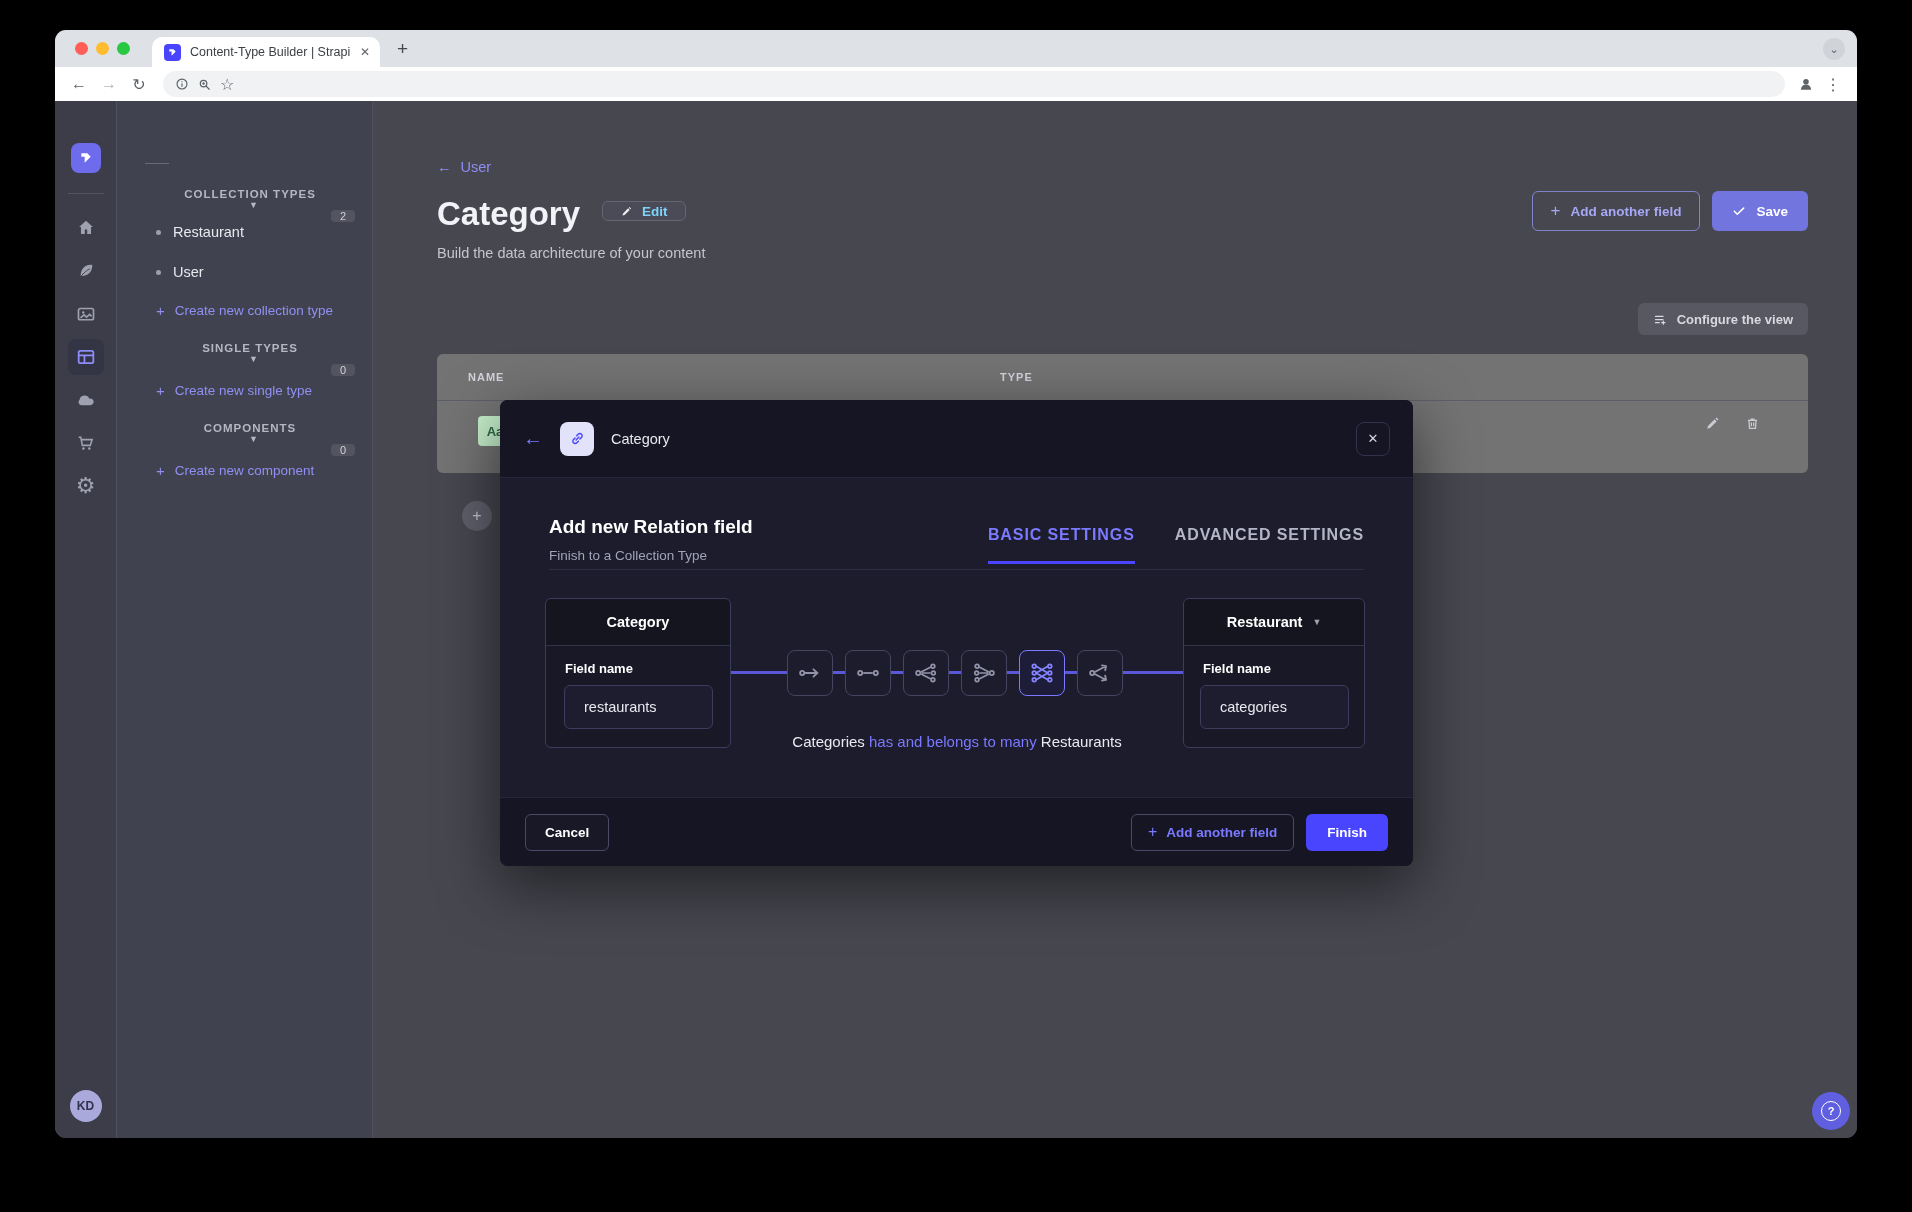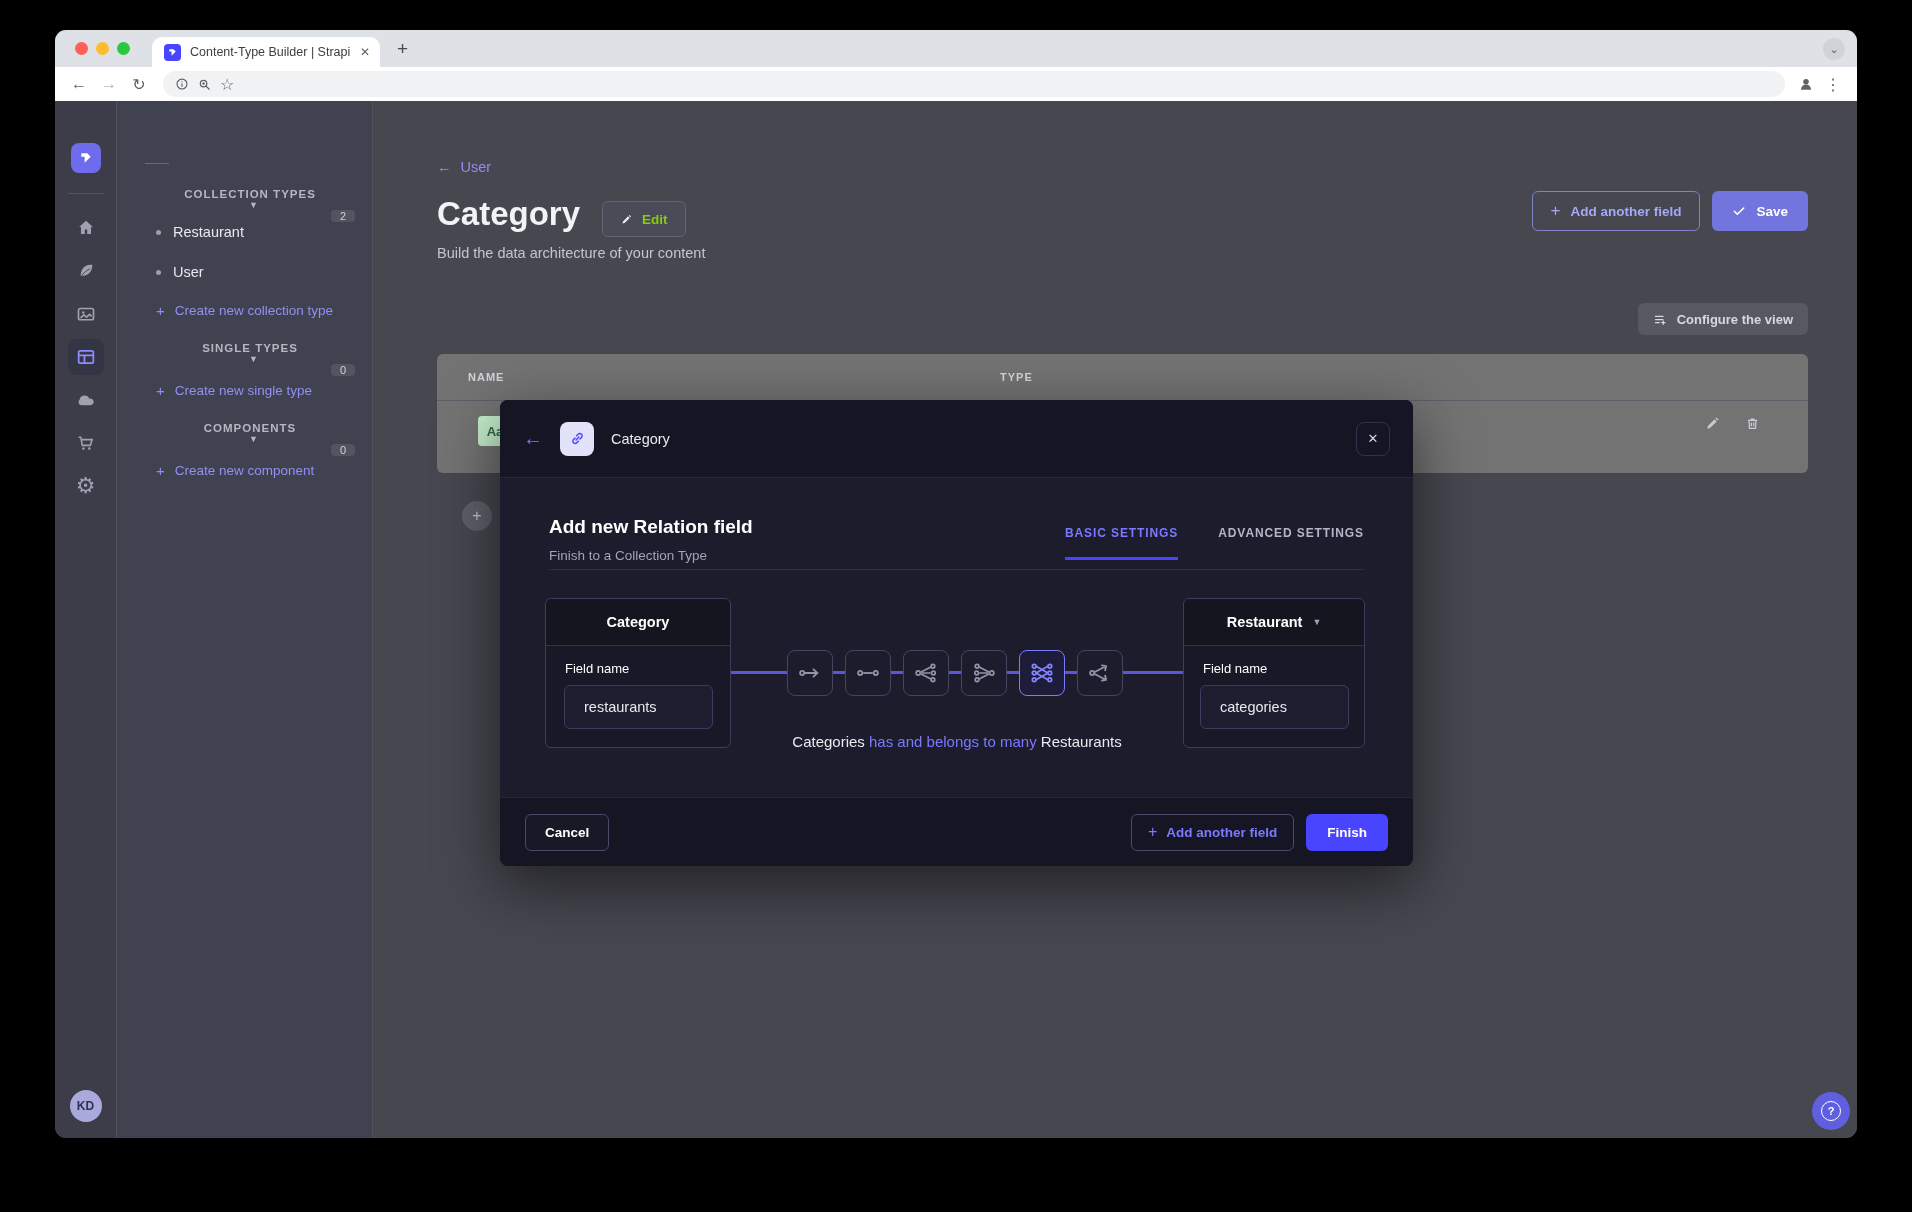--- a/index.html
+++ b/index.html
@@ -48,21 +48,21 @@
   .secbadge { margin-left:auto; min-width:24px; height:20px; border-radius:4px; background:#545460; color:#ced0d8; font-size:11px; display:flex; align-items:center; justify-content:center; padding:0 6px; }
   .sbitem { height:40px; display:flex; align-items:center; padding-left:11px; gap:12px; color:#e8e9ee; font-size:14.5px; }
   .dot { width:5px; height:5px; border-radius:50%; background:#9d9eab; }
   .sbcreate { height:36px; display:flex; align-items:center; padding-left:11px; gap:10px; color:#918ff2; font-size:13.5px; }
   .sbcreate .plus { font-size:15px; }
   .mt14 { margin-top:14px; } .mt6 { margin-top:6px; }
 
   .main { flex:1; position:relative; background:#46474f; }
   .backrow { position:absolute; left:64px; top:58px; display:flex; align-items:center; gap:9px; color:#8f8df2; font-size:14.5px; }
   .pagetitle { position:absolute; left:64px; top:94px; font-size:33px; font-weight:bold; color:#f2f3f7; }
-  .editbtn { position:absolute; left:229px; top:100px; height:36px; padding:0 17px; border-radius:6px; background:#4a4b56; border:1px solid #646570; display:flex; align-items:center; gap:9px; color:#84cc16; font-size:13.5px; font-weight:bold; }
+  .editbtn { position:absolute; left:229px; top:100px; height:20px; padding:0 17px; border-radius:6px; background:#4a4b56; border:1px solid #646570; display:flex; align-items:center; gap:9px; color:#7dd3fc; font-size:13.5px; font-weight:bold; }
   .subtitle { position:absolute; left:64px; top:144px; font-size:14.5px; color:#c4c5ce; }
   .topbtns { position:absolute; right:49px; top:90px; display:flex; gap:12px; }
   .ghostbtn { height:40px; padding:0 18px; border-radius:6px; border:1px solid #8183c8; color:#a7a8f5; font-size:13.5px; font-weight:bold; display:flex; align-items:center; gap:10px; background:transparent; }
   .savebtn { height:40px; padding:0 20px; border-radius:6px; background:#7375de; color:#fff; font-size:13.5px; font-weight:bold; display:flex; align-items:center; gap:10px; border:none; }
   .configbtn { position:absolute; right:49px; top:202px; height:32px; padding:0 15px; border-radius:6px; background:#575862; color:#d8d9e0; font-size:13px; font-weight:bold; display:flex; align-items:center; gap:9px; border:none; }
   .tablecard { position:absolute; left:64px; right:49px; top:253px; height:119px; background:#737373; border-radius:6px; }
   .thead { height:47px; display:flex; align-items:center; padding:0 31px; border-bottom:1px solid #5d5e68; }
   .th { font-size:11px; font-weight:bold; letter-spacing:1px; color:#d2d3db; }
   .th.type { position:absolute; left:563px; }
   .trow { position:relative; height:71px; }
@@ -79,29 +79,29 @@
   .modal { position:absolute; left:445px; top:370px; width:913px; height:466px; border-radius:8px; background:#1c1c2c; box-shadow:0 18px 60px rgba(0,0,0,.55); z-index:50; }
   .mhead { height:78px; background:#151523; border-bottom:1px solid #26263a; border-radius:8px 8px 0 0; display:flex; align-items:center; padding:0 23px; }
   .mback { color:#7b79ff; font-size:20px; }
   .miconbox { width:34px; height:34px; border-radius:8px; background:#e2e2fa; display:flex; align-items:center; justify-content:center; margin-left:17px; }
   .mcrumb { margin-left:17px; color:#e8e8f0; font-size:14.5px; }
   .mclose { margin-left:auto; width:34px; height:34px; border-radius:8px; border:1px solid #32324d; color:#d5d5e0; font-size:13px; display:flex; align-items:center; justify-content:center; }
   .mbody { position:relative; height:319px; }
   .mtitle { position:absolute; left:49px; top:38px; font-size:19px; font-weight:bold; color:#fff; }
   .msub { position:absolute; left:49px; top:70px; font-size:13.5px; color:#a2a3b8; }
   .mtabs { position:absolute; right:49px; top:48px; display:flex; gap:40px; }
-  .mtab { font-size:12px; font-weight:bold; letter-spacing:.9px; padding-bottom:17px; border-bottom:3px solid transparent; color:#b4b5c6; }
+  .mtab { font-size:16px; font-weight:bold; letter-spacing:.9px; padding-bottom:17px; border-bottom:3px solid transparent; color:#b4b5c6; }
   .mtab.active { color:#7b79ff; border-bottom-color:#4945ff; }
   .mdivider { position:absolute; left:49px; right:49px; top:91px; height:1px; background:#2e2e45; }
 
   .relcard { position:absolute; top:120px; width:186px; height:150px; border-radius:6px; border:1px solid #3c3c5c; background:#181826; }
   .relcard.left { left:45px; } .relcard.right { left:683px; width:182px; }
   .rchead { height:47px; border-bottom:1px solid #32324d; display:flex; align-items:center; justify-content:center; gap:10px; color:#fff; font-size:14.5px; font-weight:bold; background:#15151f; border-radius:6px 6px 0 0; }
   .rchev { color:#a0a1b5; font-size:9px; }
-  .rclabel { position:absolute; left:19px; top:62px; font-size:13px; font-weight:normal; color:#fff; }
+  .rclabel { position:absolute; left:19px; top:62px; font-size:13px; font-weight:bold; color:#fff; }
   .rcinput { position:absolute; left:18px; top:86px; width:149px; height:44px; border-radius:6px; background:#1d1d2f; border:1px solid #3c3c5c; color:#e9e9f0; font-size:14.5px; padding:0 0 0 19px; font-family:"Liberation Sans", sans-serif; outline:none; }
   .connector { position:absolute; left:231px; top:193px; width:452px; height:3px; background:#5a58d8; }
   .relbox { position:absolute; top:172px; width:46px; height:46px; border-radius:8px; border:1px solid #45455f; background:#1c1c2c; color:#9293a8; display:flex; align-items:center; justify-content:center; }
   .relbox.selected { border:1px solid #7b79ff; background:#1d1d3a; color:#8583ff; }
   .sentence { position:absolute; left:231px; top:255px; width:452px; text-align:center; font-size:15px; color:#e9e9f0; white-space:nowrap; }
   .sentence .rel { color:#7b79ff; }
   .mfoot { position:absolute; left:0; right:0; bottom:0; height:69px; background:#151523; border-top:1px solid #26263a; border-radius:0 0 8px 8px; display:flex; align-items:center; padding:17px 25px; gap:12px; }
   .cancelbtn { height:37px; padding:0 19px; border-radius:6px; background:#181826; border:1px solid #494a68; color:#fff; font-size:13.5px; font-weight:bold; }
   .spacer { flex:1; }
   .addfieldbtn { height:37px; padding:0 16px; border-radius:6px; background:transparent; border:1px solid #494a68; color:#7b79ff; font-size:13.5px; font-weight:bold; display:flex; align-items:center; gap:9px; }

